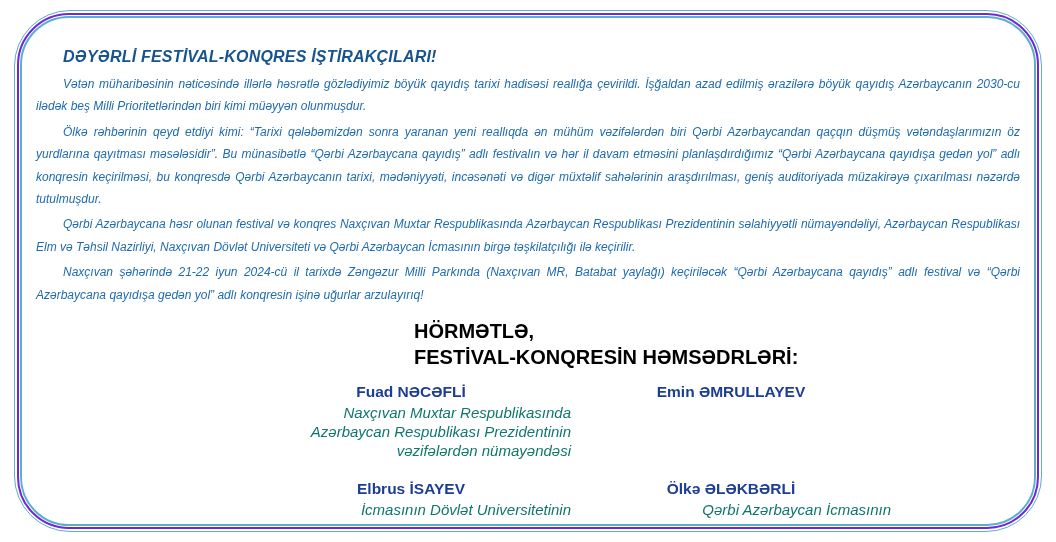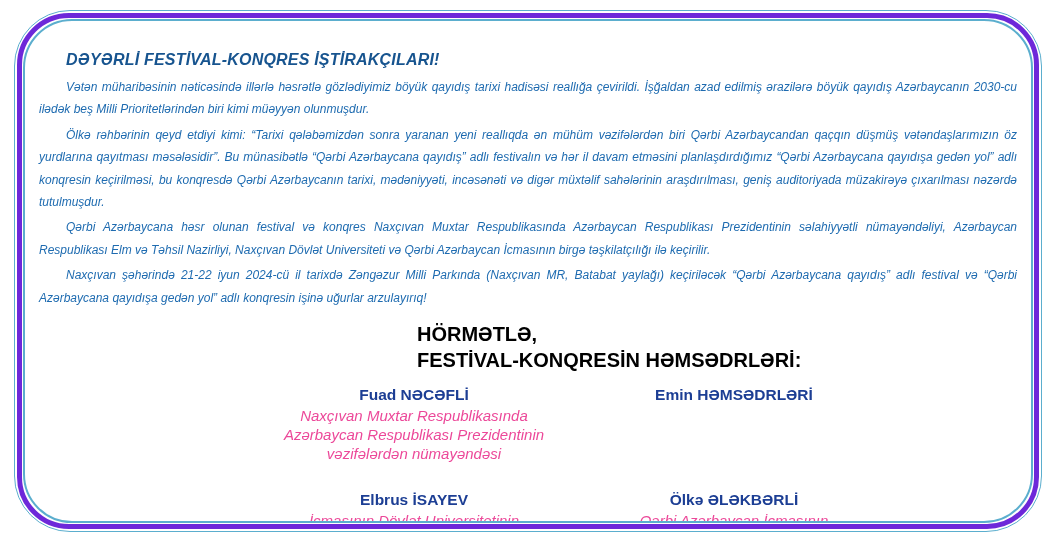--- a/index.html
+++ b/index.html
@@ -19,21 +19,21 @@
   .frame-outer {
     position: absolute;
     left: 14px; top: 10px; right: 14px; bottom: 10px;
     border: 1px solid #5baece;
     border-radius: 56px;
     padding: 2px;
     box-sizing: border-box;
   }
   .frame-mid {
     width: 100%; height: 100%;
-    border: 5px solid #6d28d9;
+    border: 2px solid #6d28d9;
     border-radius: 52px;
     padding: 1px;
     box-sizing: border-box;
   }
   .frame-inner {
     width: 100%; height: 100%;
     border: 2px solid #5baece;
     border-radius: 49px;
     box-sizing: border-box;
     padding: 30px 14px 0 14px;
@@ -63,37 +63,38 @@
   .closing div {
     font-size: 20px;
     font-weight: bold;
     color: #000000;
     line-height: 26px;
   }
   .signatories {
     display: grid;
     grid-template-columns: 320px 320px;
     margin: 11px 0 0 215px;
-    row-gap: 26px;
+    row-gap: 18px;
   }
   .signatory {
     text-align: center;
   }
   .sig-name {
     font-size: 15.5px;
     font-weight: bold;
     color: #1c3e94;
     line-height: 21px;
     margin-bottom: 1px;
   }
   .sig-role {
     font-size: 15px;
     font-style: italic;
-    color: #ec4899;
+    color: #0f766e;
     line-height: 19px;
+    text-align: right;
   }
 </style>
 </head>
 <body>
 
 <div class="page">
   <div class="frame-outer">
     <div class="frame-mid">
       <div class="frame-inner">
 
@@ -112,21 +113,21 @@
         <div class="signatories">
 
           <div class="signatory">
             <div class="sig-name">Fuad NƏCƏFLİ</div>
             <div class="sig-role">Naxçıvan Muxtar Respublikasında</div>
             <div class="sig-role">Azərbaycan Respublikası Prezidentinin</div>
             <div class="sig-role">vəzifələrdən nümayəndəsi</div>
           </div>
 
           <div class="signatory">
-            <div class="sig-name">Emin HƏMSƏDRLƏRİ</div>
+            <div class="sig-name">Emin ƏMRULLAYEV</div>
           </div>
 
           <div class="signatory">
             <div class="sig-name">Elbrus İSAYEV</div>
             <div class="sig-role">İcmasının Dövlət Universitetinin</div>
 
           </div>
 
           <div class="signatory">
             <div class="sig-name">Ölkə ƏLƏKBƏRLİ</div>

